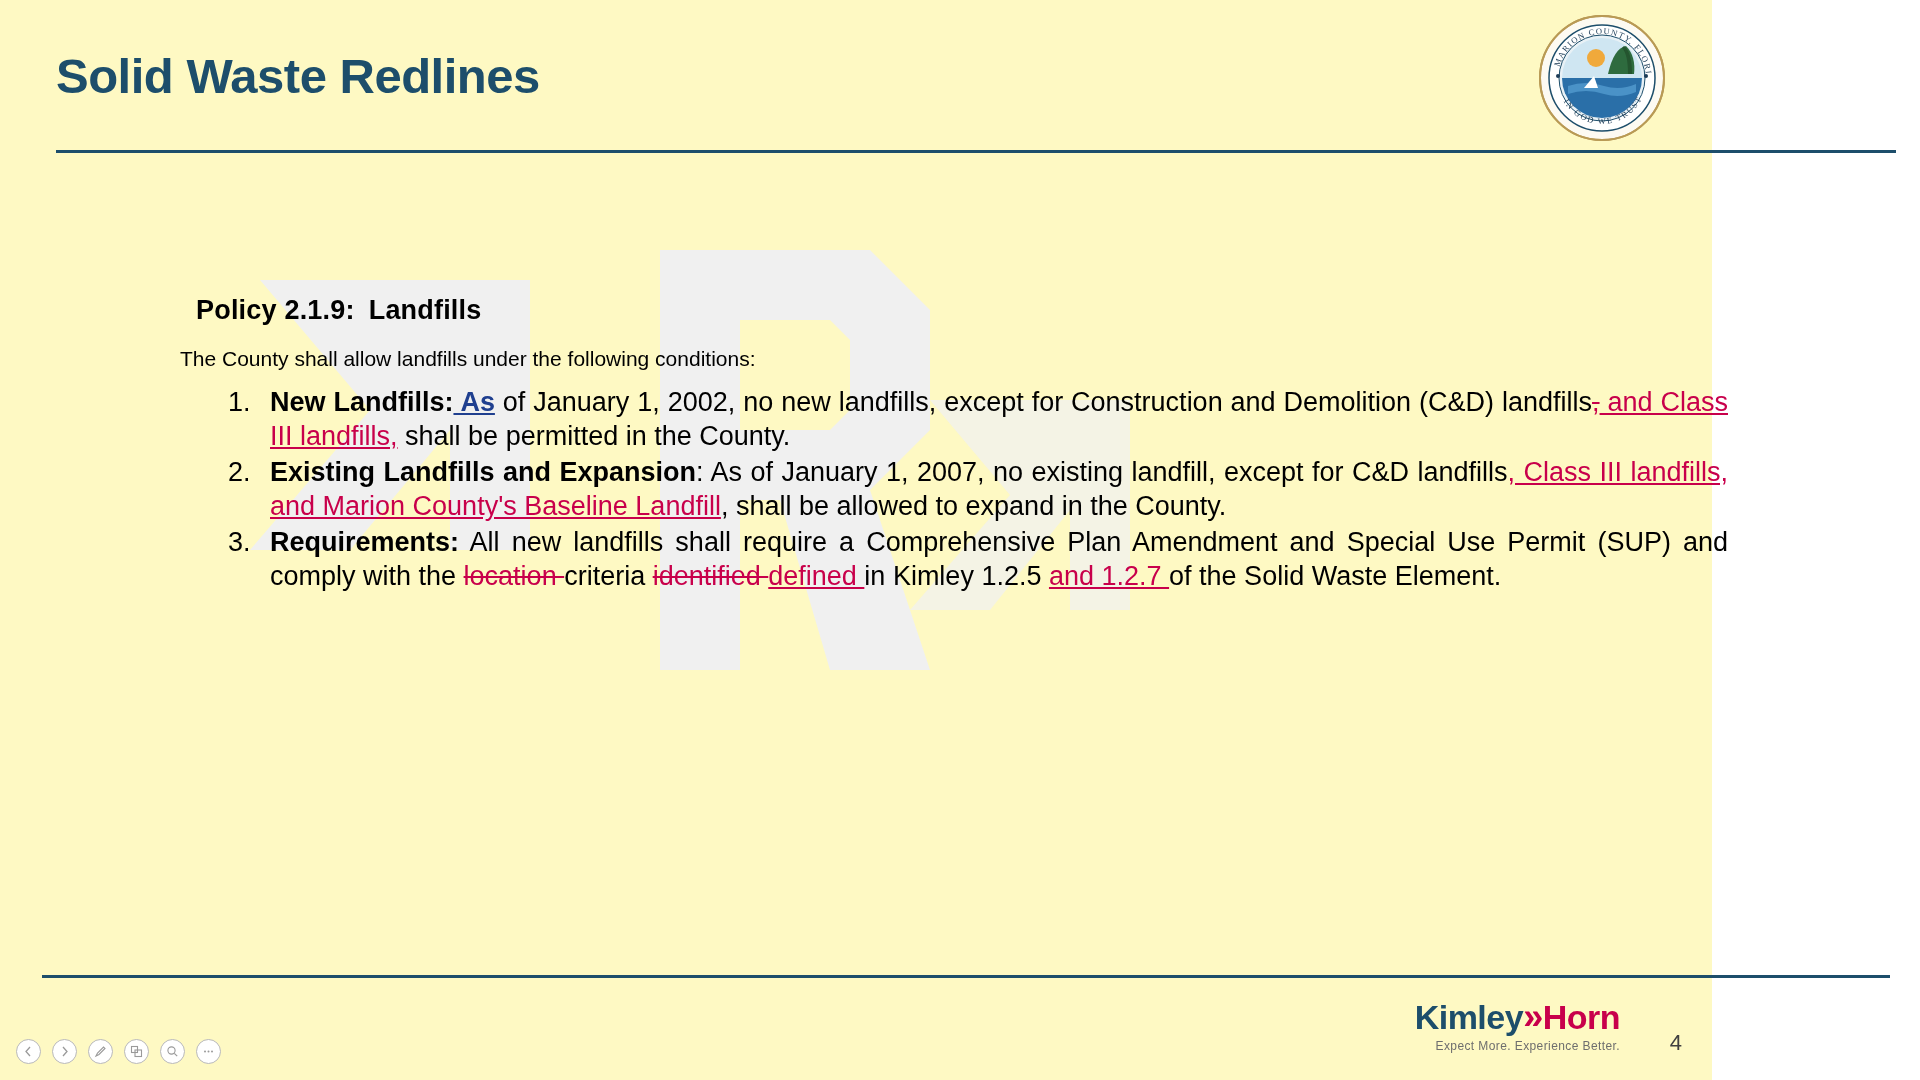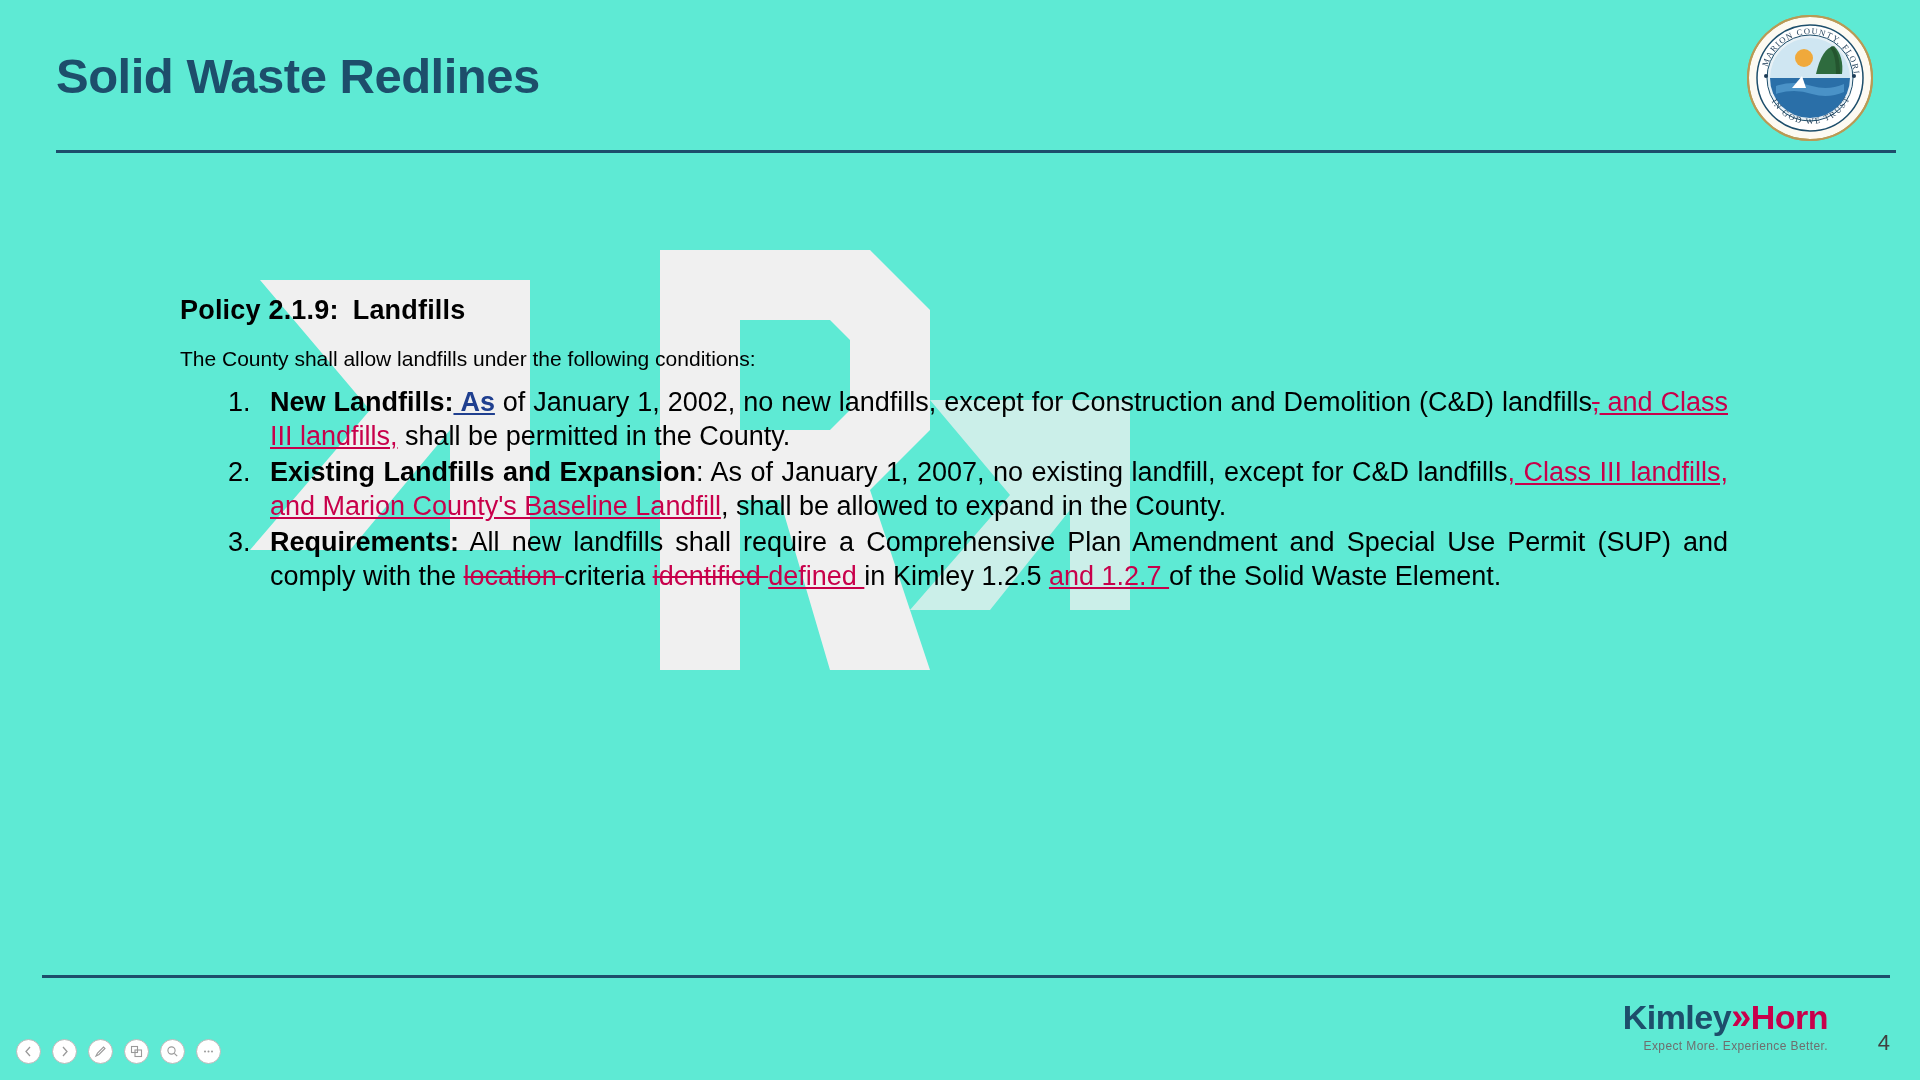--- a/index.html
+++ b/index.html
@@ -5,22 +5,22 @@
   * { box-sizing: border-box; }
   html, body {
     margin: 0; padding: 0;
     width: 1920px; height: 1080px;
     background: #ffffff;
     font-family: "Liberation Sans", sans-serif;
     overflow: hidden;
   }
   #slide {
     position: relative;
-    width: 1920px; height: 1080px;
-    background: #5eead4;
+    width: 1712px; height: 1080px;
+    background: #fef9c3;
   }
 
   
   .watermark {
     position: absolute;
     left: 230px; top: 250px;
     width: 1200px; height: 560px;
     pointer-events: none;
     user-select: none;
     overflow: hidden;
@@ -60,21 +60,21 @@
   
   .content {
     position: absolute;
     left: 180px; top: 295px;
     width: 1560px;
     color: #000000;
   }
   .policy-heading {
     font-size: 27px;
     font-weight: bold;
-    margin: 0 0 19px 0;
+    margin: 0 0 19px 16px;
     letter-spacing: 0.2px;
   }
   .policy-heading .spacer { display:inline-block; width: 14px; }
   .lead-in {
     font-size: 21px;
     margin: 0 0 4px 0;
     line-height: 1.32;
   }
   ol.conditions {
     margin: 12px;

